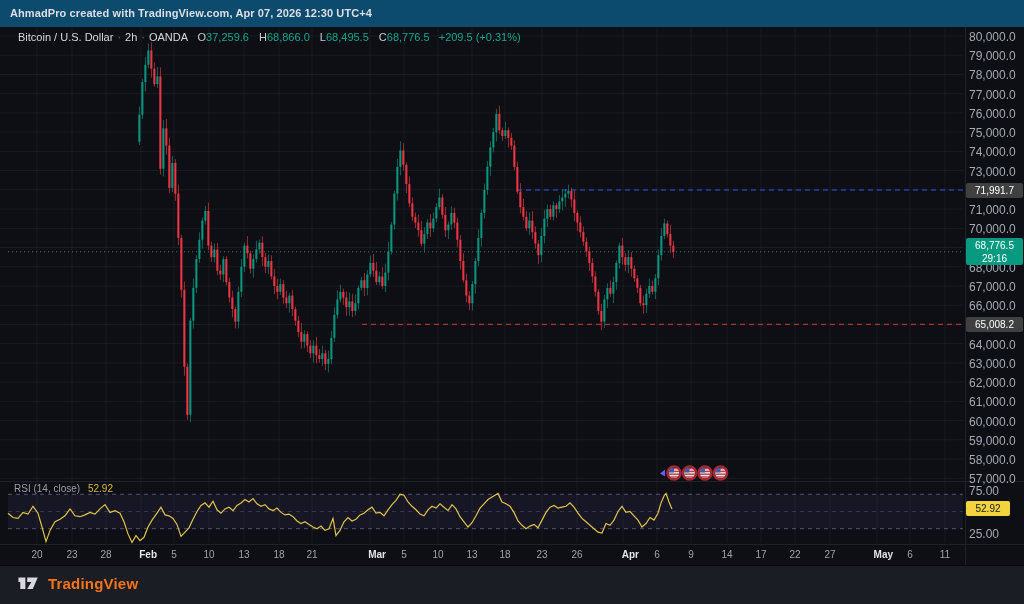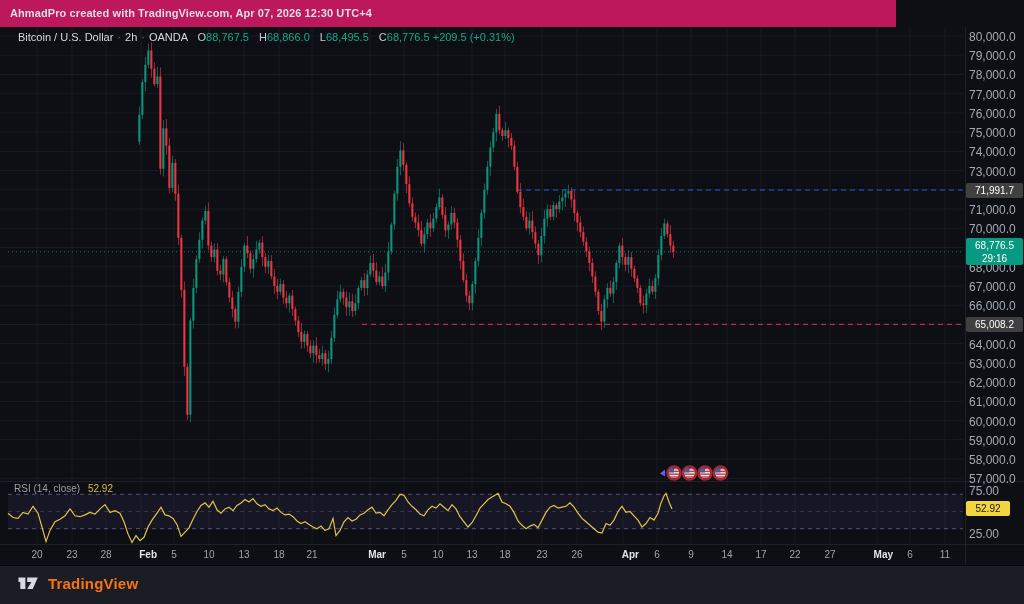--- a/index.html
+++ b/index.html
@@ -1,24 +1,24 @@
 <!DOCTYPE html>
 <html><head>
 <meta charset="utf-8">
 <style>
   html,body{margin:0;padding:0;background:#07080b;}
   .screen{position:relative;width:1024px;height:604px;background:#0d0f14;overflow:hidden;
           font-family:"Liberation Sans",sans-serif;-webkit-font-smoothing:antialiased;}
-  .topbar{position:absolute;left:0;top:0;width:896px;height:27px;background:#be185d;}
+  .topbar{position:absolute;left:0;top:0;width:1024px;height:27px;background:#0c4a6e;}
   .topbar span{position:absolute;left:10px;top:7px;font-size:11px;font-weight:700;color:#dddfe4;letter-spacing:.1px;}
   .legend{position:absolute;left:18px;top:31px;font-size:11px;color:#d5d8de;white-space:nowrap;z-index:6;}
   .legend .sep{color:#6a6e79;margin:0 4px;}
   .legend .k{color:#c9ccd3;margin-left:7px;}
   .legend .v{color:#14a88e;}
-  .legend .chg{color:#14a88e;margin-left:0;}
+  .legend .chg{color:#14a88e;margin-left:6px;}
   .rsi-legend{position:absolute;left:14px;top:483px;font-size:10px;color:#9b9ea7;white-space:nowrap;z-index:6;}
   .rsi-legend .val{color:#d9bc3f;margin-left:5px;}
   #plot{position:absolute;left:0;top:0;z-index:1;}
   .axis-label{position:absolute;left:969px;font-size:12px;color:#a5a9b2;z-index:4;}
   .t-label{position:absolute;top:549px;width:32px;text-align:center;font-size:10px;color:#9fa3ac;z-index:4;}
   .t-label.major{color:#e3e4e8;font-weight:700;text-align:right;}
   .badge{position:absolute;left:966px;width:57px;border-radius:2px;font-size:10px;text-align:center;
          color:#fff;z-index:5;line-height:15px;height:15px;}
   .badge.two{height:27px;line-height:13px;padding-top:1px;box-sizing:border-box;}
   .badge.rsi-badge{width:44px;line-height:15px;}
@@ -517,21 +517,21 @@
         </g>
       </g>
       <polygon points="665,469.5 660,473.5 665,476.5" fill="#6c5ce7"></polygon>
       <line x1="0" y1="481.5" x2="1024" y2="481.5" stroke="#1d212a" stroke-width="1"></line>
       <line x1="0" y1="544.5" x2="1024" y2="544.5" stroke="#1d212a" stroke-width="1"></line>
       <line x1="965.5" y1="27" x2="965.5" y2="565" stroke="#1d212a" stroke-width="1"></line>
     </svg>
 
   <div class="legend">
     <span>Bitcoin / U.S. Dollar</span><span class="sep">·</span><span>2h</span><span class="sep">·</span><span>OANDA</span>
-    <span class="k">O</span><span class="v">88,767.5</span>
+    <span class="k">O</span><span class="v">37,259.6</span>
     <span class="k">H</span><span class="v">68,866.0</span>
     <span class="k">L</span><span class="v">68,495.5</span>
     <span class="k">C</span><span class="v">68,776.5</span>
     <span class="chg">+209.5 (+0.31%)</span>
   </div>
 
   <div class="rsi-legend">
     <span>RSI</span>
     <span>(14, close)</span>
     <span class="val">52.92</span>

